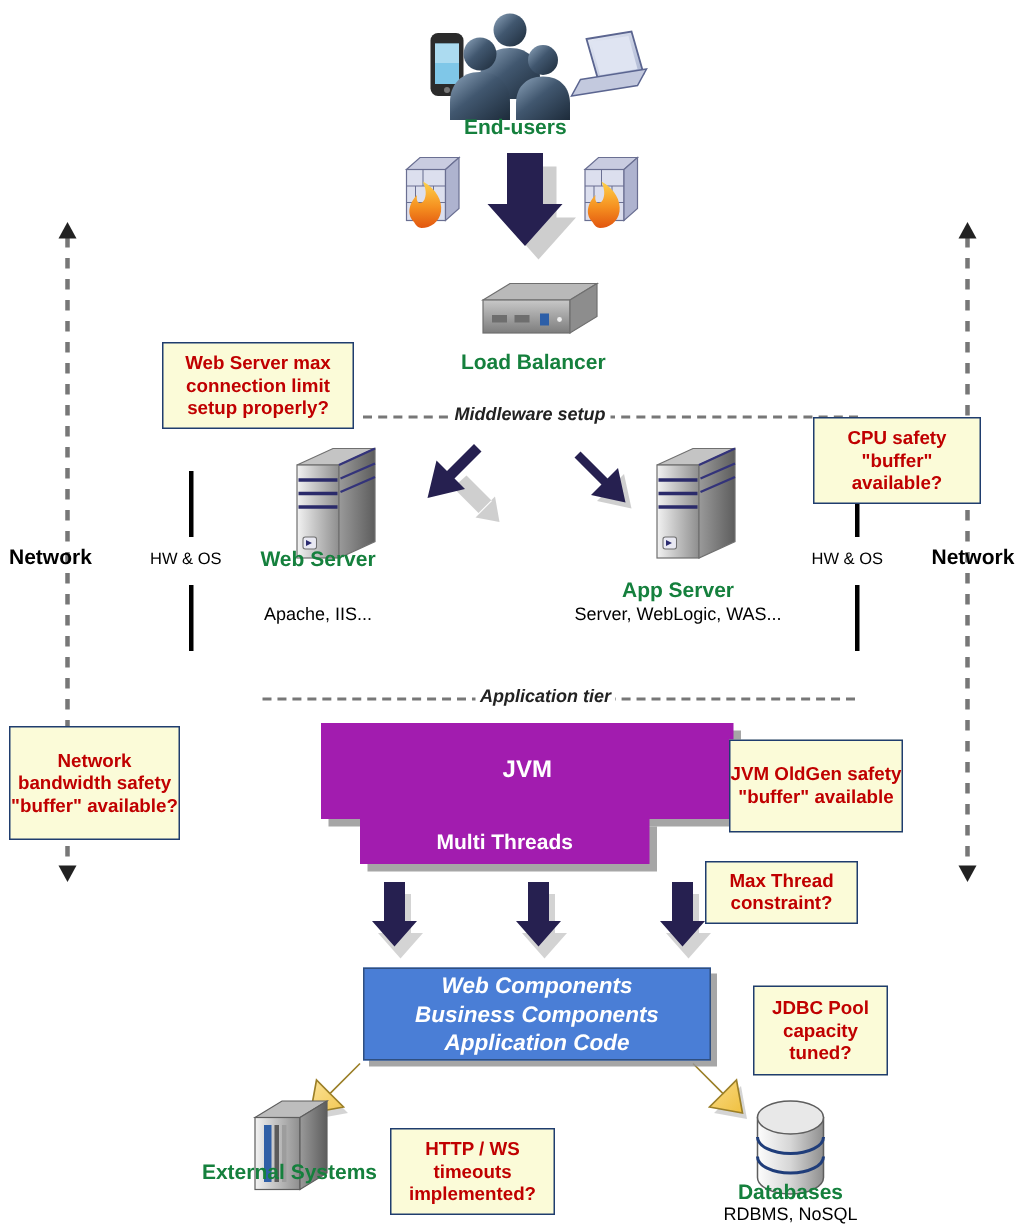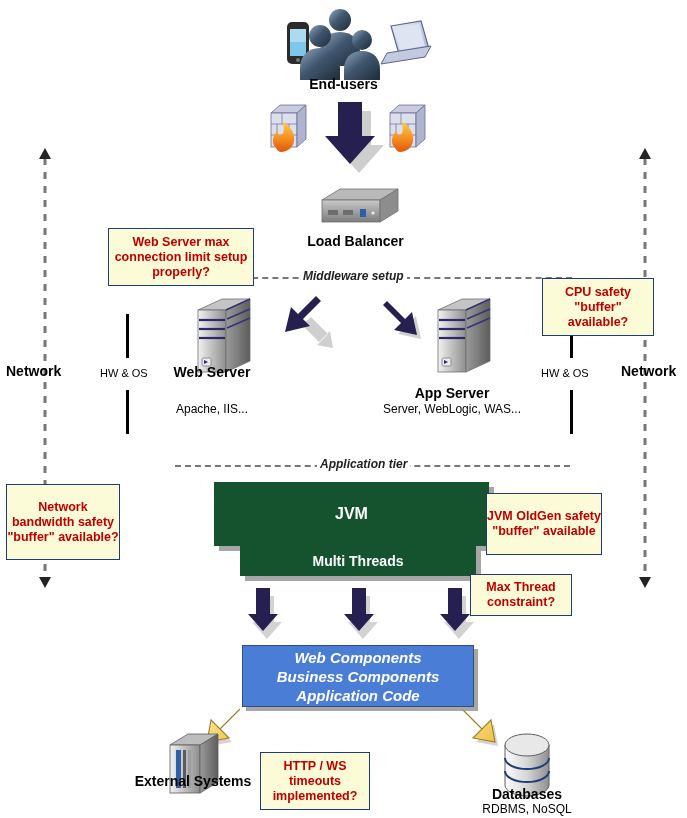--- a/index.html
+++ b/index.html
@@ -2,34 +2,34 @@
 <html><head>
 <meta charset="utf-8">
 <style>
   html,body{margin:0;padding:0;background:#ffffff;}
   body{width:687px;height:818px;position:relative;overflow:hidden;
        font-family:"Liberation Sans","DejaVu Sans",sans-serif;}
   .stage{position:relative;width:687px;height:818px;}
   .abs{position:absolute;}
 
   
-  .nodelabel{font-weight:bold;font-size:14px;color:#000000;text-align:center;white-space:nowrap;}
+  .nodelabel{font-weight:bold;font-size:14px;color:#15803d;text-align:center;white-space:nowrap;}
   .nodesub{font-size:12px;color:#000;text-align:center;white-space:nowrap;}
   .sidelabel{font-weight:bold;font-size:14px;color:#000;white-space:nowrap;}
   .smalllabel{font-size:11px;color:#000;white-space:nowrap;}
   .tierlabel{font-style:italic;font-weight:bold;font-size:12px;color:#222;
              background:#fff;padding:0 3px;white-space:nowrap;}
 
   
   .note{background:#fbfbd8;border:1.5px solid #1f3d6e;color:#c00000;
         font-weight:bold;font-size:12.5px;line-height:15px;text-align:center;
         display:flex;align-items:center;justify-content:center;box-sizing:border-box;}
 
   
-  .blueblock{background:#14532d;color:#fff;font-weight:bold;text-align:center;
+  .blueblock{background:#a21caf;color:#fff;font-weight:bold;text-align:center;
              display:flex;align-items:center;justify-content:center;
              box-shadow:5px 5px 0 rgba(150,150,150,.85);box-sizing:border-box;}
   .lightblue{background:#4a7ed6;border:1.5px solid #2f4f80;color:#fff;font-weight:bold;
              text-align:center;line-height:19px;font-size:15px;
              display:flex;align-items:center;justify-content:center;
              box-shadow:4px 4px 0 rgba(150,150,150,.85);box-sizing:border-box;}
 
   
   .dashrule{border-top:2px dashed #777;height:0;}
   
@@ -252,21 +252,21 @@
 
   <div class="abs dashrule" style="left:242px;top:277px;width:330px;"></div>
   <div class="abs tierlabel" style="left:300px;top:269px;">Middleware setup</div>
 
   <div class="abs dashrule" style="left:175px;top:465px;width:395px;"></div>
   <div class="abs tierlabel" style="left:317px;top:457px;">Application tier</div>
 
   <div class="abs blueblock" style="left:214px;top:482px;width:275px;height:64px;font-size:16px;">
     <span>JVM</span>
   </div>
-  <div class="abs blueblock" style="left:240px;top:546px;width:236px;height:30px;font-size:14px;">
+  <div class="abs blueblock" style="left:240px;top:546px;width:193px;height:30px;font-size:14px;">
     <span>Multi Threads</span>
   </div>
 
   <div class="abs lightblue" style="left:242px;top:645px;width:232px;height:62px;font-style:italic;">
     <div>
       <div>Web Components</div>
       <div>Business Components</div>
       <div>Application Code</div>
     </div>
   </div>
@@ -282,38 +282,41 @@
 
   <div class="abs nodelabel" style="left:123px;top:773px;width:140px;">External Systems</div>
   <div class="abs nodelabel" style="left:467px;top:786px;width:120px;">Databases</div>
   <div class="abs nodesub" style="left:467px;top:802px;width:120px;">RDBMS, NoSQL</div>
 
   <div class="abs sidelabel" style="left:6px;top:363px;">Network</div>
   <div class="abs sidelabel" style="left:621px;top:363px;">Network</div>
   <div class="abs smalllabel" style="left:100px;top:367px;">HW &amp; OS</div>
   <div class="abs smalllabel" style="left:541px;top:367px;">HW &amp; OS</div>
 
-  <div class="abs note" style="left:108px;top:228px;width:146px;height:58px;">
+  <div class="abs note" style="left:108px;top:228px;width:128px;height:58px;">
     <span>Web Server max connection limit setup properly?</span>
   </div>
 
   <div class="abs note" style="left:542px;top:278px;width:112px;height:58px;">
     <span>CPU safety "buffer" available?</span>
   </div>
 
   <div class="abs note" style="left:6px;top:484px;width:114px;height:76px;">
     <span>Network bandwidth safety "buffer" available?</span>
   </div>
 
   <div class="abs note" style="left:486px;top:493px;width:116px;height:62px;">
     <span>JVM OldGen safety "buffer" available</span>
   </div>
 
   <div class="abs note" style="left:470px;top:574px;width:102px;height:42px;">
     <span>Max Thread constraint?</span>
   </div>
 
+  <div class="abs note" style="left:502px;top:657px;width:90px;height:60px;">
+    <span>JDBC Pool capacity tuned?</span>
+  </div>
 
   <div class="abs note" style="left:260px;top:722px;width:110px;height:58px;margin-top:30px;">
     <span>HTTP / WS timeouts implemented?</span>
   </div>
 
 </div>
 
 </body></html>

